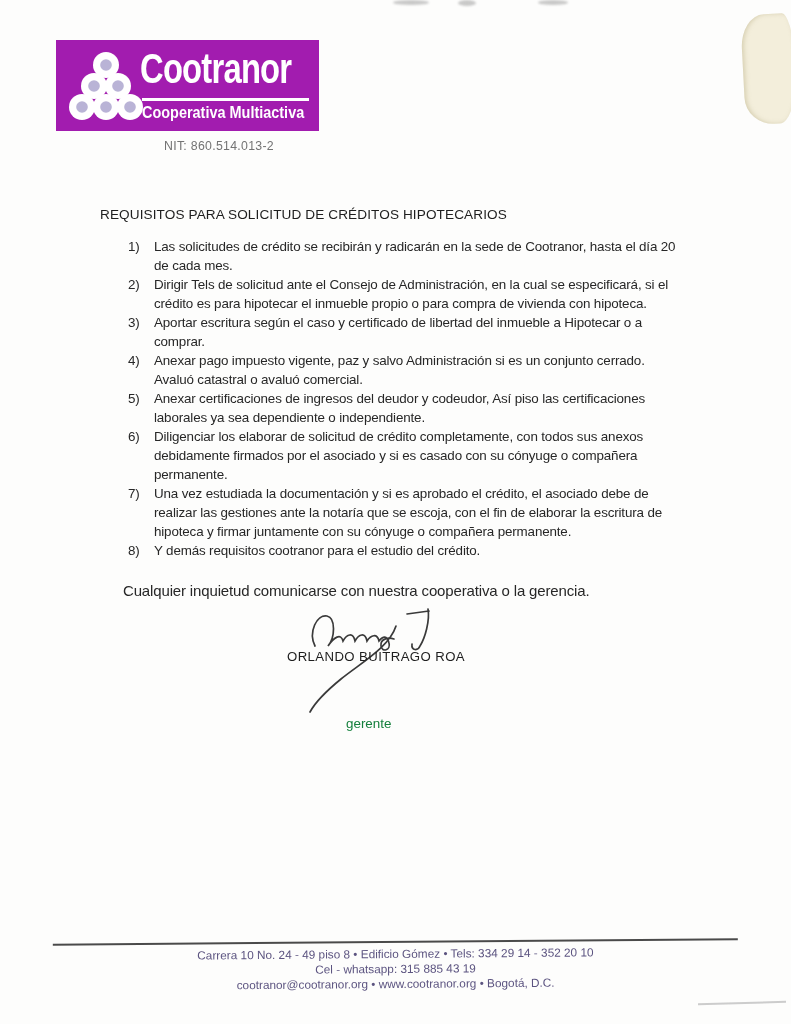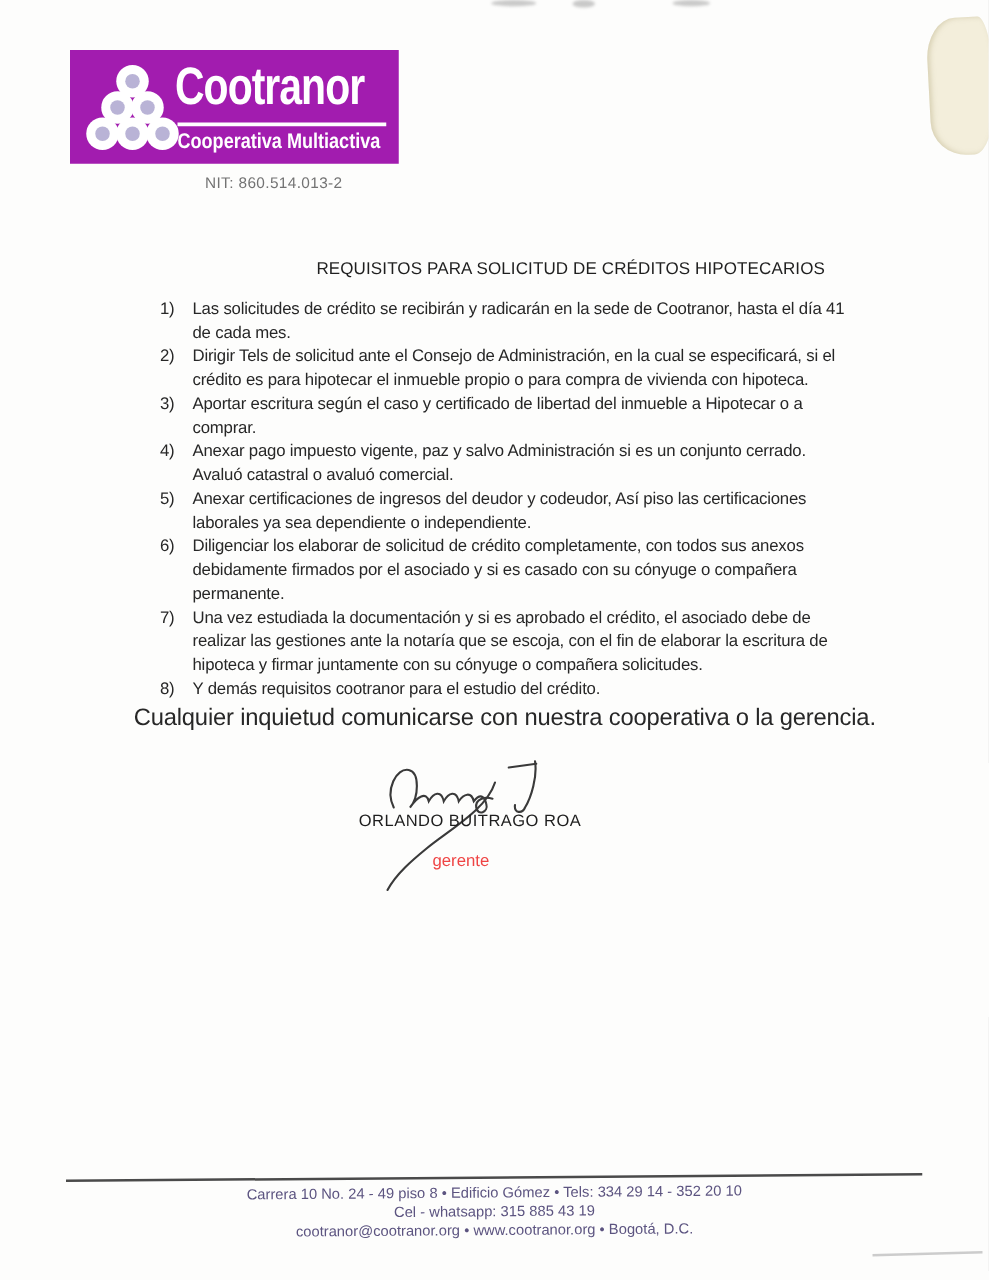--- a/index.html
+++ b/index.html
@@ -30,33 +30,33 @@
   .logo-rule{position:absolute;left:86px;top:58px;width:167px;height:3px;background:#ffffff;}
   .tagline{
     position:absolute;left:86px;top:63px;width:220px;
     font-size:17px;font-weight:bold;color:#ffffff;
     transform:scaleX(0.85);transform-origin:left top;white-space:nowrap;
   }
   .nit{position:absolute;left:127px;top:139px;font-size:12.3px;color:#737373;letter-spacing:.3px;margin-left:37px;}
   
   .title{
     position:absolute;left:100px;top:207px;width:560px;margin:0;
-    font-size:13.6px;font-weight:normal;text-align:right;letter-spacing:.1px;color:#1f1f1f;
+    font-size:13.6px;font-weight:normal;text-align:left;letter-spacing:.1px;color:#1f1f1f;
   }
   .req-list{position:absolute;left:128px;top:237px;width:556px;margin:0;padding:0;list-style:none;
     font-size:13.4px;line-height:19px;letter-spacing:-0.15px;}
   .req-list li{display:flex;}
   .req-list .num{width:26px;flex:0 0 26px;}
   .req-list .txt{flex:1;}
-  .closing{position:absolute;left:107px;top:565px;width:600px;margin:0;
-    font-size:19px;line-height:19px;letter-spacing:-0.15px;}
+  .closing{position:absolute;left:107px;top:565px;width:600px;margin:16px;
+    font-size:15px;line-height:19px;letter-spacing:-0.15px;}
   
   .signature-svg{position:absolute;left:295px;top:606px;}
   .sig-name{position:absolute;left:287px;top:649px;font-size:13.2px;letter-spacing:.4px;color:#1e1e1e;}
-  .sig-role{position:absolute;left:346px;top:681px;font-size:13.4px;color:#ef4444;}
+  .sig-role{position:absolute;left:346px;top:716px;font-size:13.4px;color:#15803d;}
   
   .footer{position:absolute;left:0;top:941px;width:791px;transform:rotate(-0.45deg);
     color:#5c5480;font-size:11.8px;line-height:15.2px;text-align:center;}
   .footer-rule{margin:0 auto 4px auto;width:685px;height:0;border-top:2px solid #4a4a4a;}
 </style>
 </head>
 <body>
 
 <div class="page">
 
@@ -88,21 +88,21 @@
     <div class="logo-rule"></div>
     <div class="tagline">Cooperativa Multiactiva</div>
   </div>
   <div class="nit">NIT: 860.514.013-2</div>
 
   <h1 class="title">REQUISITOS PARA SOLICITUD DE CRÉDITOS HIPOTECARIOS</h1>
 
   <ol class="req-list">
     <li>
       <span class="num">1)</span>
-      <span class="txt">Las solicitudes de crédito se recibirán y radicarán en la sede de Cootranor, hasta el día 41 de cada mes.</span>
+      <span class="txt">Las solicitudes de crédito se recibirán y radicarán en la sede de Cootranor, hasta el día 20 de cada mes.</span>
     </li>
     <li>
       <span class="num">2)</span>
       <span class="txt">Dirigir Tels de solicitud ante el Consejo de Administración, en la cual se especificará, si el crédito es para hipotecar el inmueble propio o para compra de vivienda con hipoteca.</span>
     </li>
     <li>
       <span class="num">3)</span>
       <span class="txt">Aportar escritura según el caso y certificado de libertad del inmueble a Hipotecar o a comprar.</span>
     </li>
     <li>
@@ -112,21 +112,21 @@
     <li>
       <span class="num">5)</span>
       <span class="txt">Anexar certificaciones de ingresos del deudor y codeudor, Así piso las certificaciones laborales ya sea dependiente o independiente.</span>
     </li>
     <li>
       <span class="num">6)</span>
       <span class="txt">Diligenciar los elaborar de solicitud de crédito completamente, con todos sus anexos debidamente firmados por el asociado y si es casado con su cónyuge o compañera permanente.</span>
     </li>
     <li>
       <span class="num">7)</span>
-      <span class="txt">Una vez estudiada la documentación y si es aprobado el crédito, el asociado debe de realizar las gestiones ante la notaría que se escoja, con el fin de elaborar la escritura de hipoteca y firmar juntamente con su cónyuge o compañera solicitudes.</span>
+      <span class="txt">Una vez estudiada la documentación y si es aprobado el crédito, el asociado debe de realizar las gestiones ante la notaría que se escoja, con el fin de elaborar la escritura de hipoteca y firmar juntamente con su cónyuge o compañera permanente.</span>
     </li>
     <li>
       <span class="num">8)</span>
       <span class="txt">Y demás requisitos cootranor para el estudio del crédito.</span>
     </li>
   </ol>
 
   <p class="closing">Cualquier inquietud comunicarse con nuestra cooperativa o la gerencia.</p>
 
   <svg class="signature-svg" width="160" height="112" viewBox="0 0 160 112">

